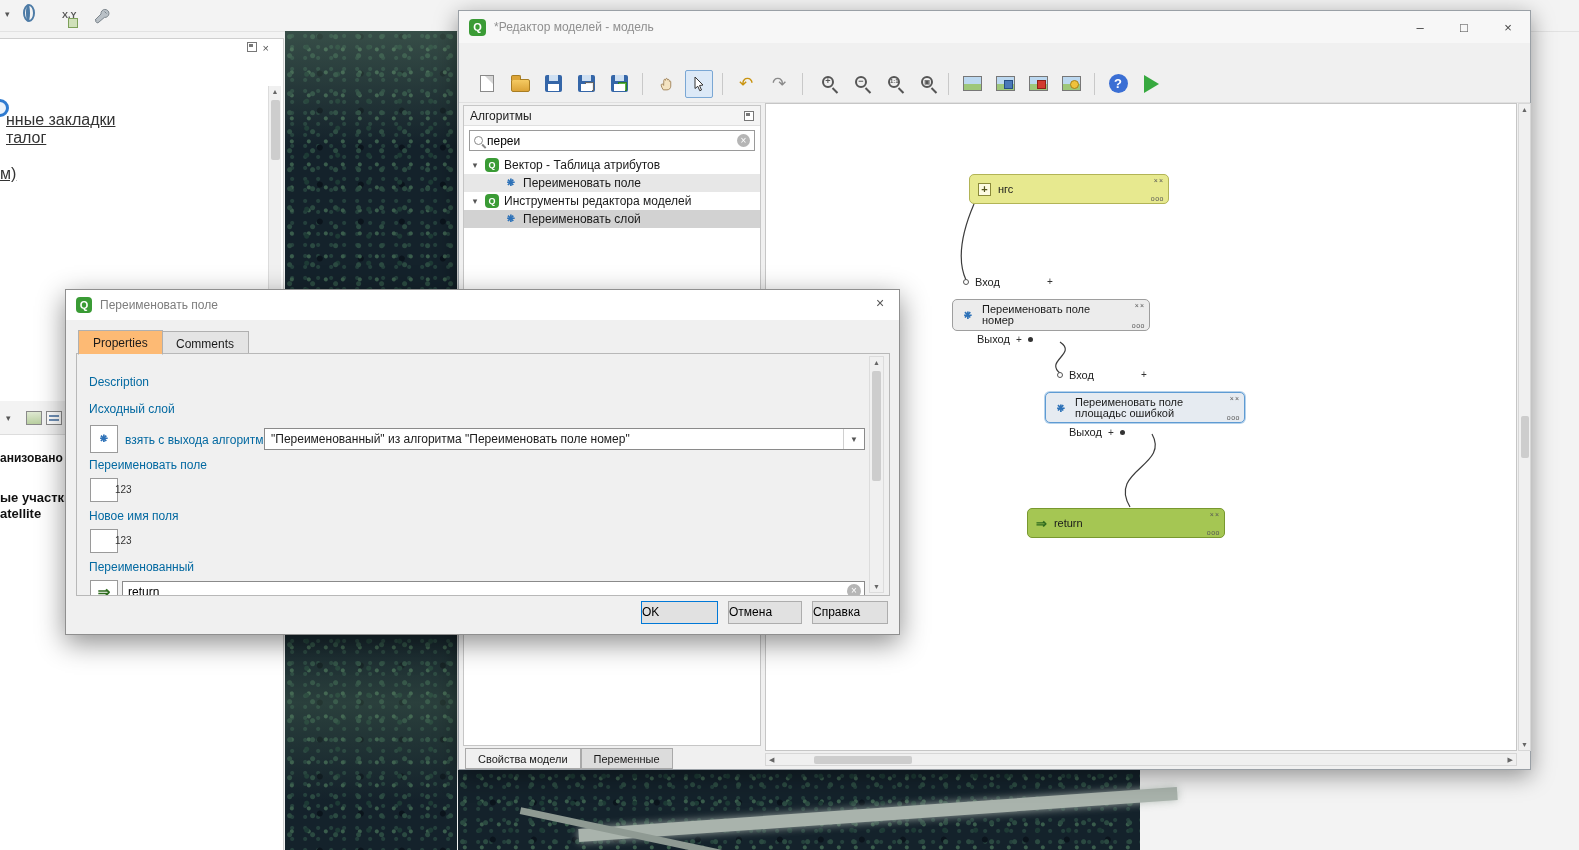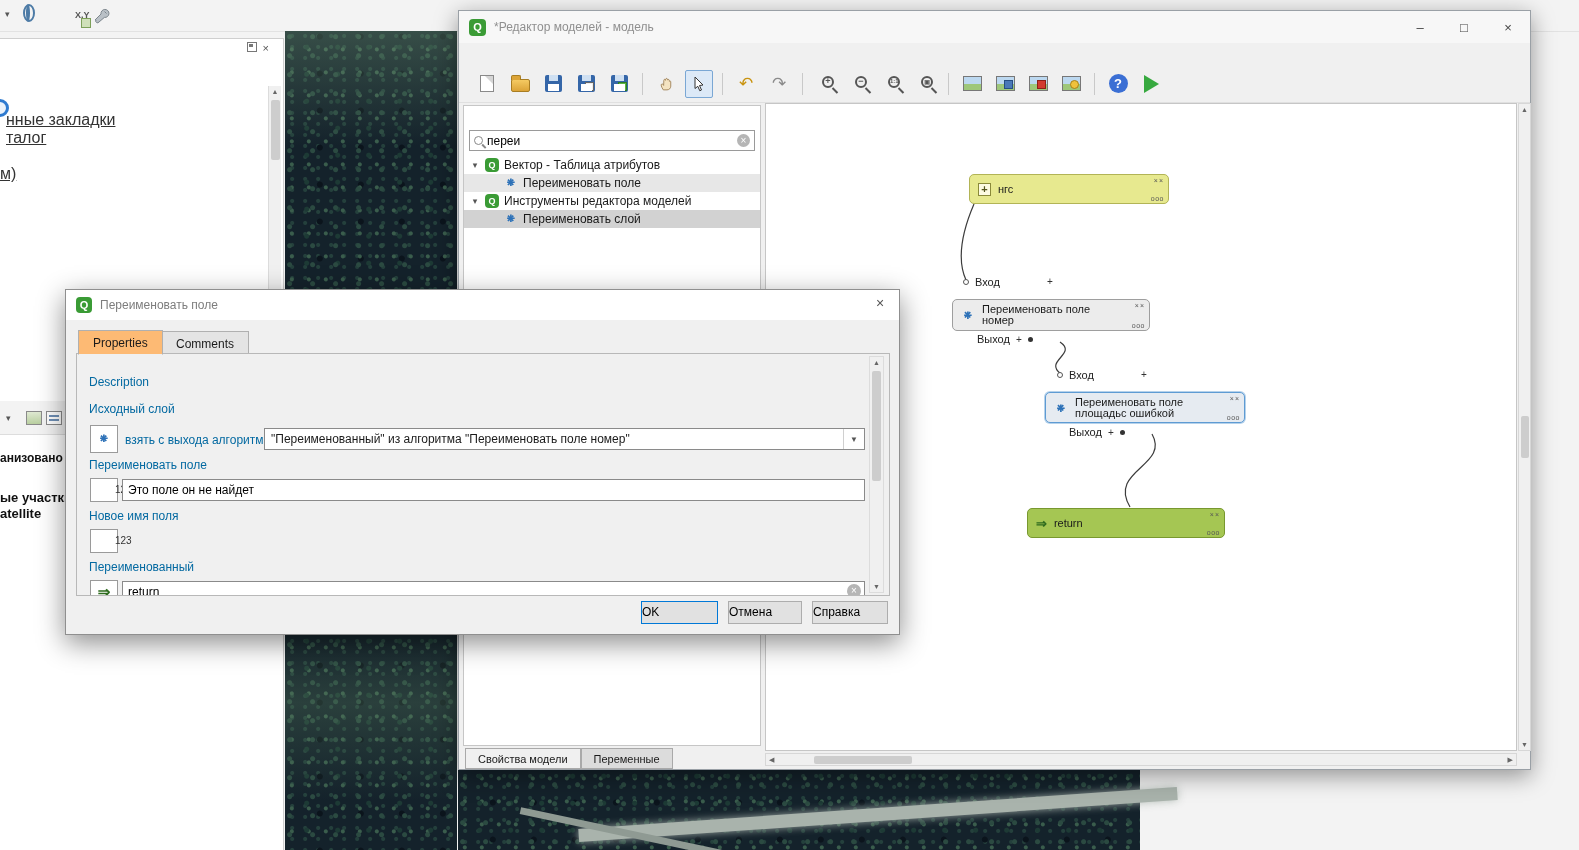--- a/index.html
+++ b/index.html
@@ -155,21 +155,21 @@
   .clear-round { position:absolute; width:14px; height:14px; border-radius:50%; background:#b5b5b5; color:#fff; font-size:10px; line-height:14px; text-align:center; }
 </style>
 </head>
 <body>
 
 <div class="screen">
 
   <div class="main-toolbar">
     <span class="abs glyph" style="left:5px;top:9px;font-size:9px;">▾</span>
     <span class="abs i-globe" style="left:26px;top:6px;"></span>
-    <span class="abs i-xy" style="left:71px;top:7px;text-align:right;"><span>X,Y</span><span class="sub"></span></span>
+    <span class="abs i-xy" style="left:58px;top:7px;text-align:right;"><span>X,Y</span><span class="sub"></span></span>
     <span class="abs i-wrench" style="left:92px;top:6px;">
       <svg width="18" height="18" viewBox="0 0 18 18">
           <path d="M3 14 L9 8 a4 4 0 1 1 3.4 3.4 L7 16 a1.8 1.8 0 0 1-3-2 Z M12.5 5.5 l2 2" fill="#b9c0c6" stroke="#7d868d" stroke-width="1"></path>
         </svg>
     </span>
   </div>
 
   <div class="left-panel">
     <div class="panel-btns">
       <span class="i-float"></span>
@@ -296,20 +296,25 @@
       <span class="tsep"></span>
       <span class="tbtn">
           <span class="i-help">?</span>
         </span>
       <span class="tbtn">
           <span class="i-run"></span>
         </span>
     </div>
 
     <div class="algo-panel">
+      <div class="algo-header">
+        <span>Алгоритмы</span>
+        <span class="spacer"></span>
+        <span class="i-float"></span>
+      </div>
       <div class="searchbox">
         <span class="i-search"></span>
         <input value="переи" style="">
         <span class="i-clear">×</span>
       </div>
       <div class="tree">
         <div class="tree-row">
           <span class="exp">▾</span>
           <span class="qlogo small">Q</span>
           <span>Вектор - Таблица атрибутов</span>
@@ -425,21 +430,20 @@
           <span class="snow"></span>
         </span>
       <span class="dlg-label" style="left:48px;top:79px;">взять с выхода алгоритма</span>
       <div class="combo" style="left:187px;top:74px;width:601px;height:22px;">
         <span class="val">"Переименованный" из алгоритма "Переименовать поле номер"</span>
         <span class="arrow">▼</span>
       </div>
 
       <span class="dlg-label" style="left:12px;top:104px;">Переименовать поле</span>
       <span class="icon123" style="left:13px;top:124px;">123</span>
-      <input class="dlg-input" style="left: 45px; top: 125px; width: 743px; height: 22px;" value="Это поле он не найдет">
 
       <span class="dlg-label" style="left:12px;top:155px;">Новое имя поля</span>
       <span class="icon123" style="left:13px;top:175px;">123</span>
 
       <span class="dlg-label" style="left:12px;top:206px;">Переименованный</span>
       <span class="algo-src-btn" style="left:13px;top:226px;height:24px;">
           <span class="i-return" style="font-size:15px;">⇒</span>
         </span>
       <input class="dlg-input" style="left: 45px; top: 227px; width: 743px; height: 22px;" value="return">
       <span class="clear-round" style="left:770px;top:230px;">×</span>

